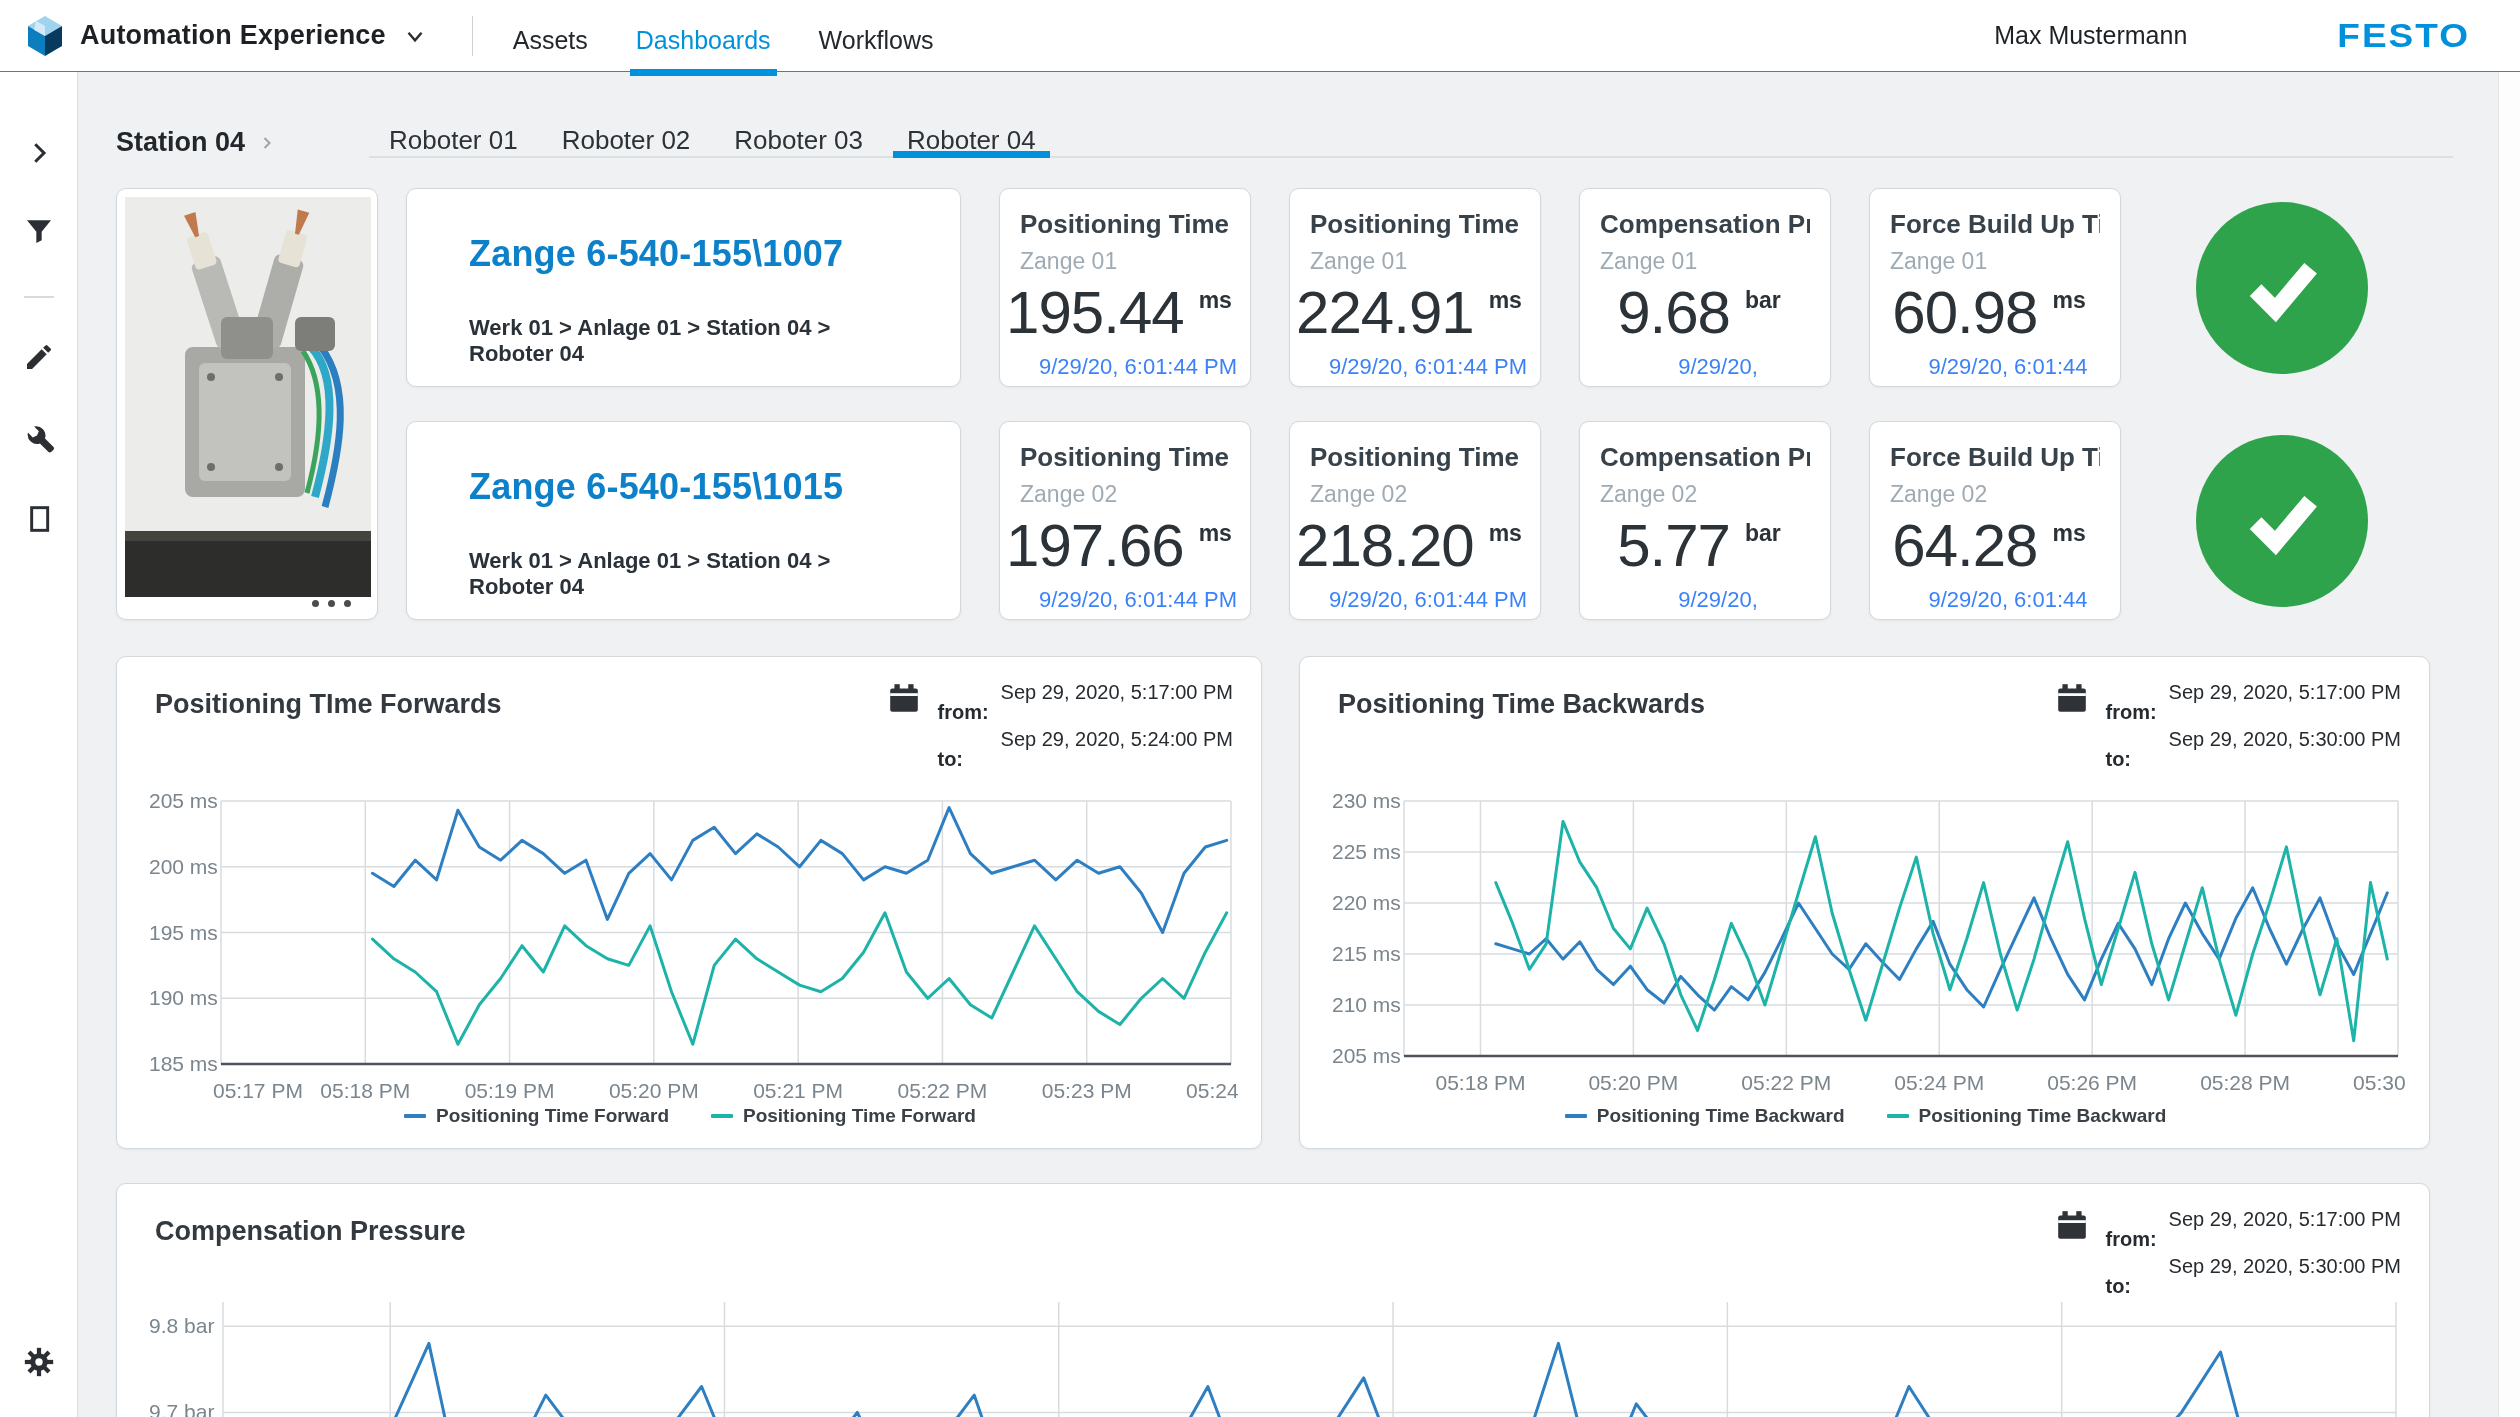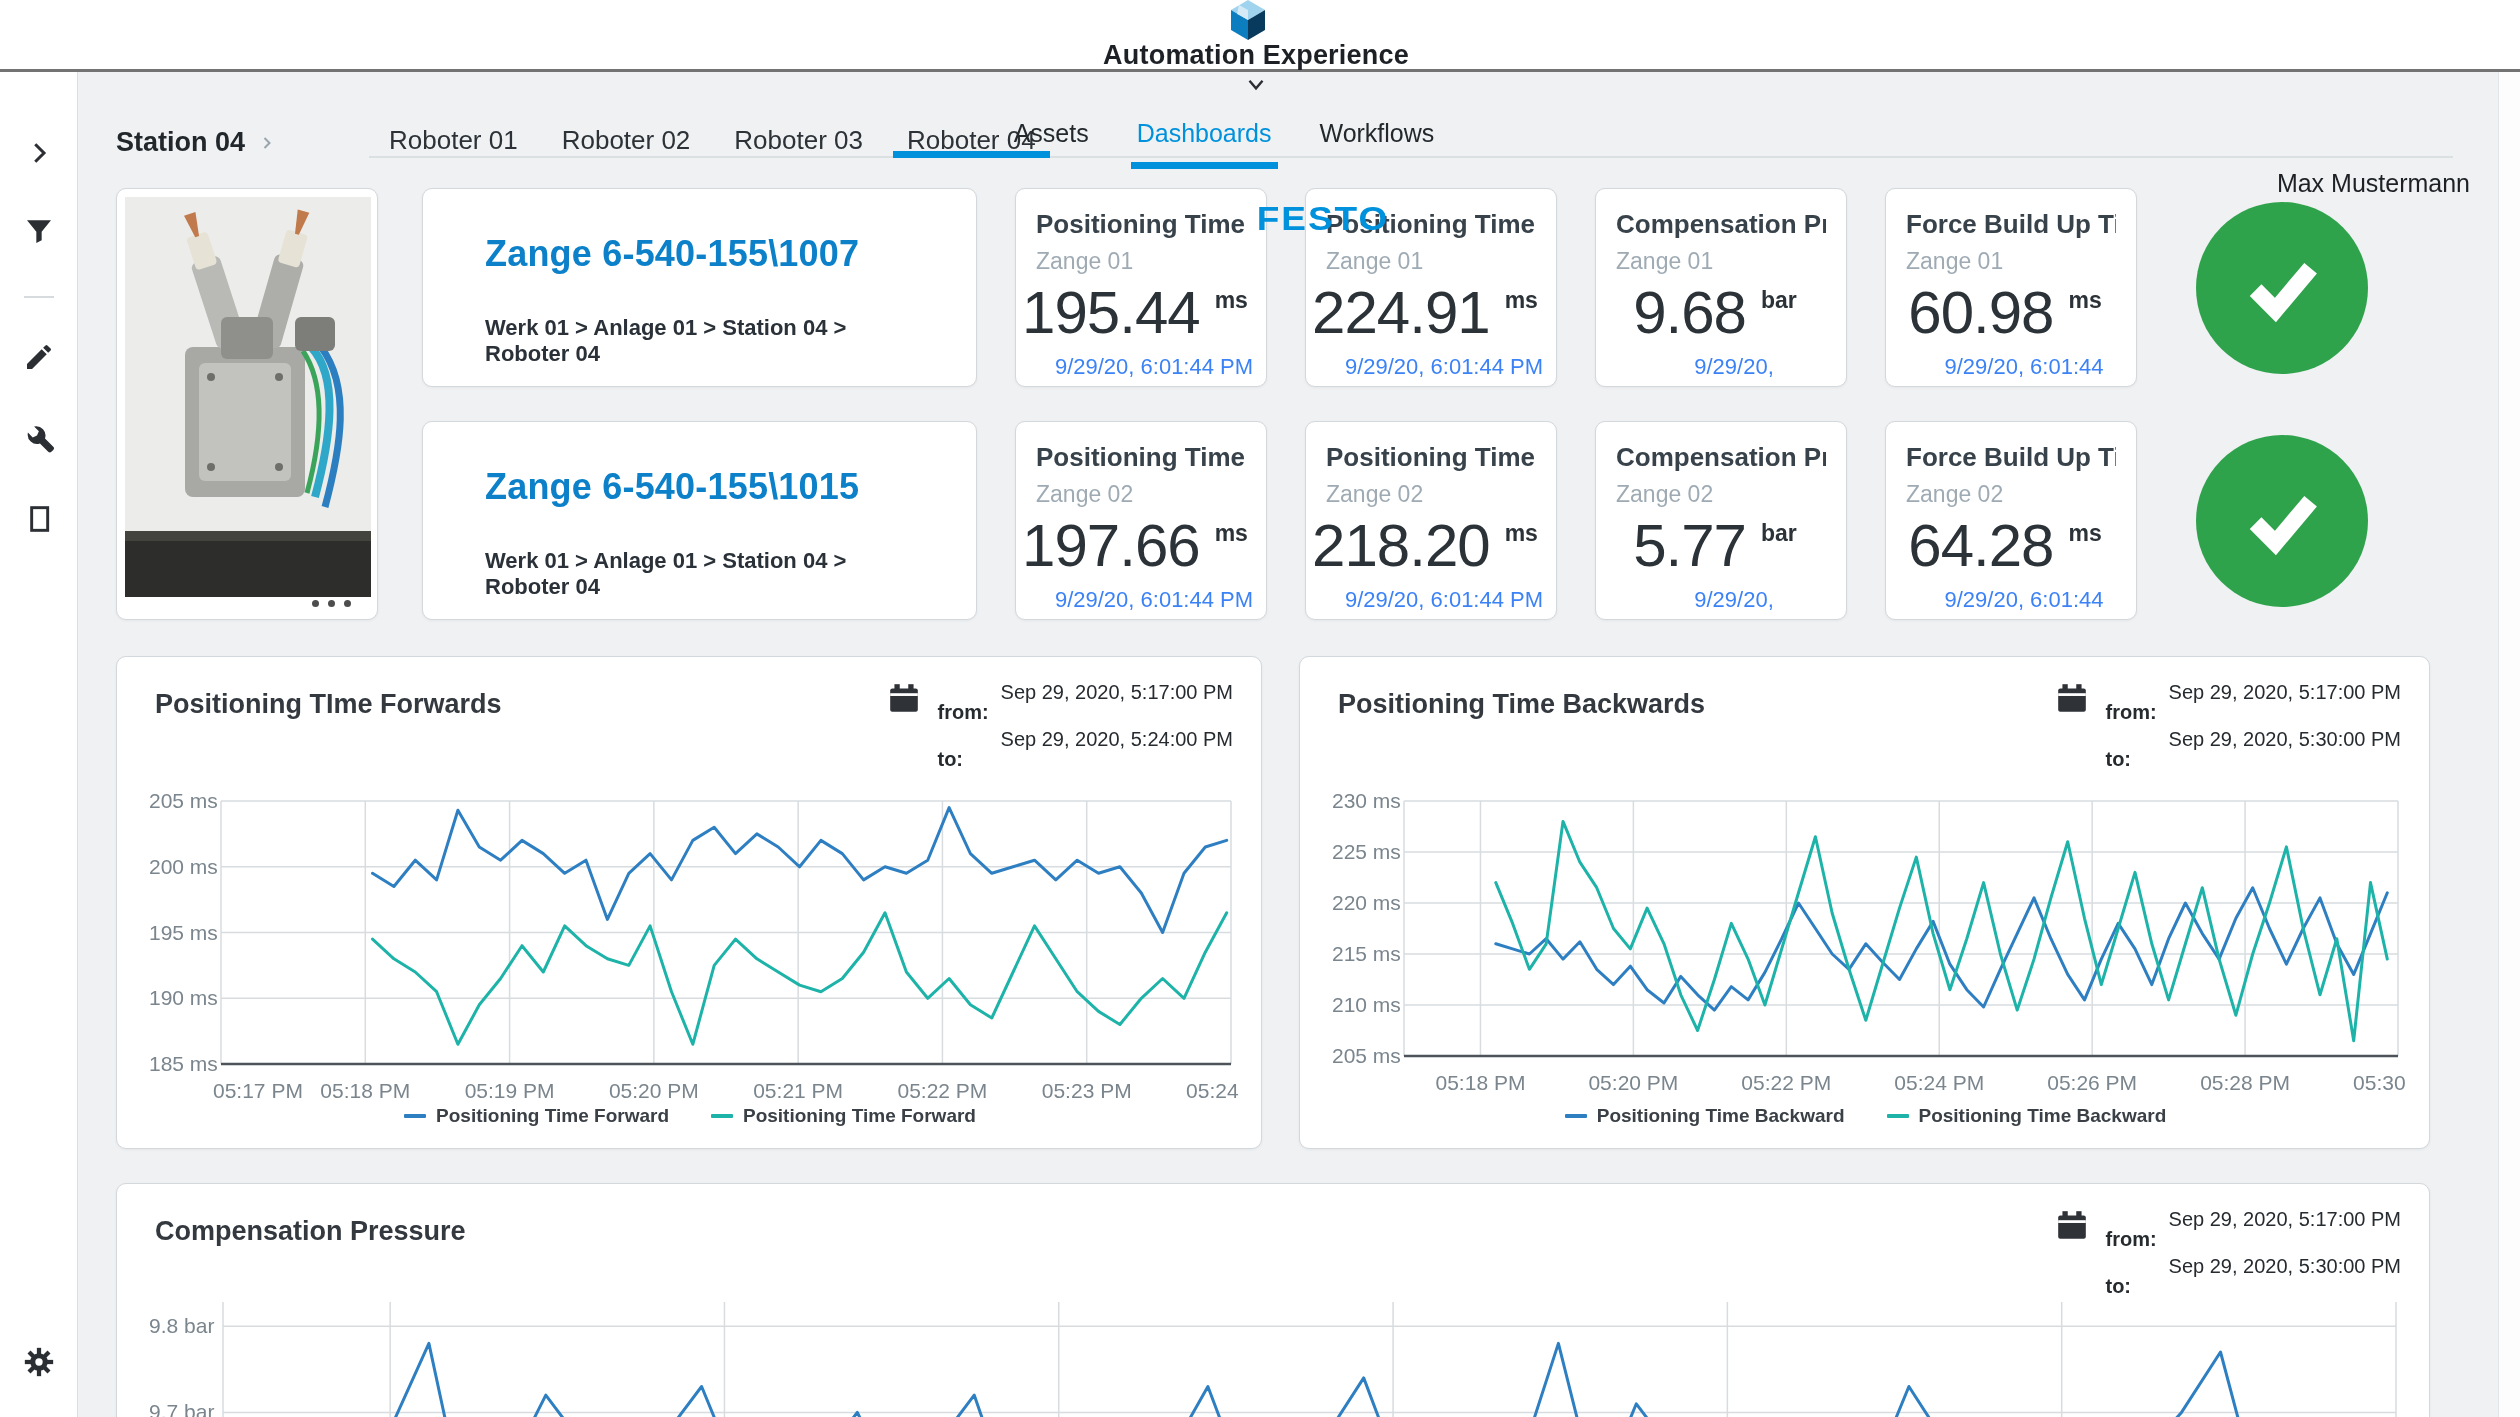--- a/index.html
+++ b/index.html
@@ -1,21 +1,21 @@
 <!DOCTYPE html>
 <html><head>
 <meta charset="utf-8">
 <style>
   * { margin:0; padding:0; box-sizing:border-box; }
   html,body { width:2520px; height:1417px; overflow:hidden; background:#eff1f2;
     font-family:"Liberation Sans", sans-serif; color:#22272c; }
 
   
   .topbar { position:fixed; top:0; left:0; right:0; height:72px; background:#fff;
-    border-bottom:3px solid #737373; display:flex; align-items:center; padding:0 50px 0 26px; z-index:10;flex-direction:column; }
+    border-bottom:1px solid #737373; display:flex; align-items:center; padding:0 50px 0 26px; z-index:10; }
   .logo-mark { width:38px; height:40px; display:flex; align-items:center; }
   .app-title { font-size:27px; font-weight:bold; color:#1d2126; margin-left:16px; letter-spacing:.2px; }
   .chev-down { margin-left:16px; display:flex; align-items:center; }
   .nav-divider { width:1px; height:40px; background:#cfd3d6; margin:0 40px 0 44px; }
   .nav { display:flex; height:80px; align-items:flex-end; }
   .nav-item { position:relative; font-size:25px; color:#23282d; height:72px; line-height:72px;
     margin-right:48px; cursor:pointer; }
   .nav-item.active { color:#0091dc; }
   .nav-item.active::after { content:""; position:absolute; left:-6px; right:-6px; bottom:0;
     height:7px; background:#0091dc; }
@@ -38,21 +38,21 @@
   .crumb-row { display:flex; align-items:flex-end; height:64px; margin-top:22px; }
   .crumb { display:flex; align-items:center; font-size:27px; font-weight:bold; color:#22272c; cursor:pointer; }
   .crumb-chev { margin-left:12px; display:flex; align-items:center; }
   .rtabs { margin-left:92px; flex:0 0 auto; width:2084px; display:flex; border-bottom:2px solid #dbe0e3; }
   .rtab { position:relative; font-size:26px; color:#2c3237; padding:0 20px; margin-right:4px;
     display:flex; align-items:center; cursor:pointer; }
   .rtab.active::after { content:""; position:absolute; left:6px; right:6px; bottom:-2px;
     height:7px; background:#0091dc; }
 
   
-  .assets-row { margin-top:30px; display:flex; gap:44px; width:2314px; }
+  .assets-row { margin-top:30px; display:flex; gap:28px; width:2314px; }
   .card { background:#fff; border:1px solid #d2d8dc; border-radius:10px; box-shadow:0 1px 3px rgba(0,0,0,.05); }
   .image-card { width:262px; height:432px; position:relative; overflow:hidden; flex:0 0 auto; }
   .image-card svg { display:block; margin:8px; }
   .dots { position:absolute; right:26px; bottom:12px; display:flex; gap:9px; cursor:pointer; }
   .dots i { width:7px; height:7px; border-radius:50%; background:#4d4d4d; display:block; }
 
   .asset-stack { display:flex; flex-direction:column; gap:34px; flex:1; }
   .asset-row { display:flex; gap:38px; height:199px; align-items:stretch; }
   .zange-card { width:555px; padding:44px 56px 0 62px; flex:0 0 auto; cursor:pointer; }
   .zange-title { font-size:36px; font-weight:bold; color:#0c80c8; letter-spacing:.2px; white-space:nowrap; }

